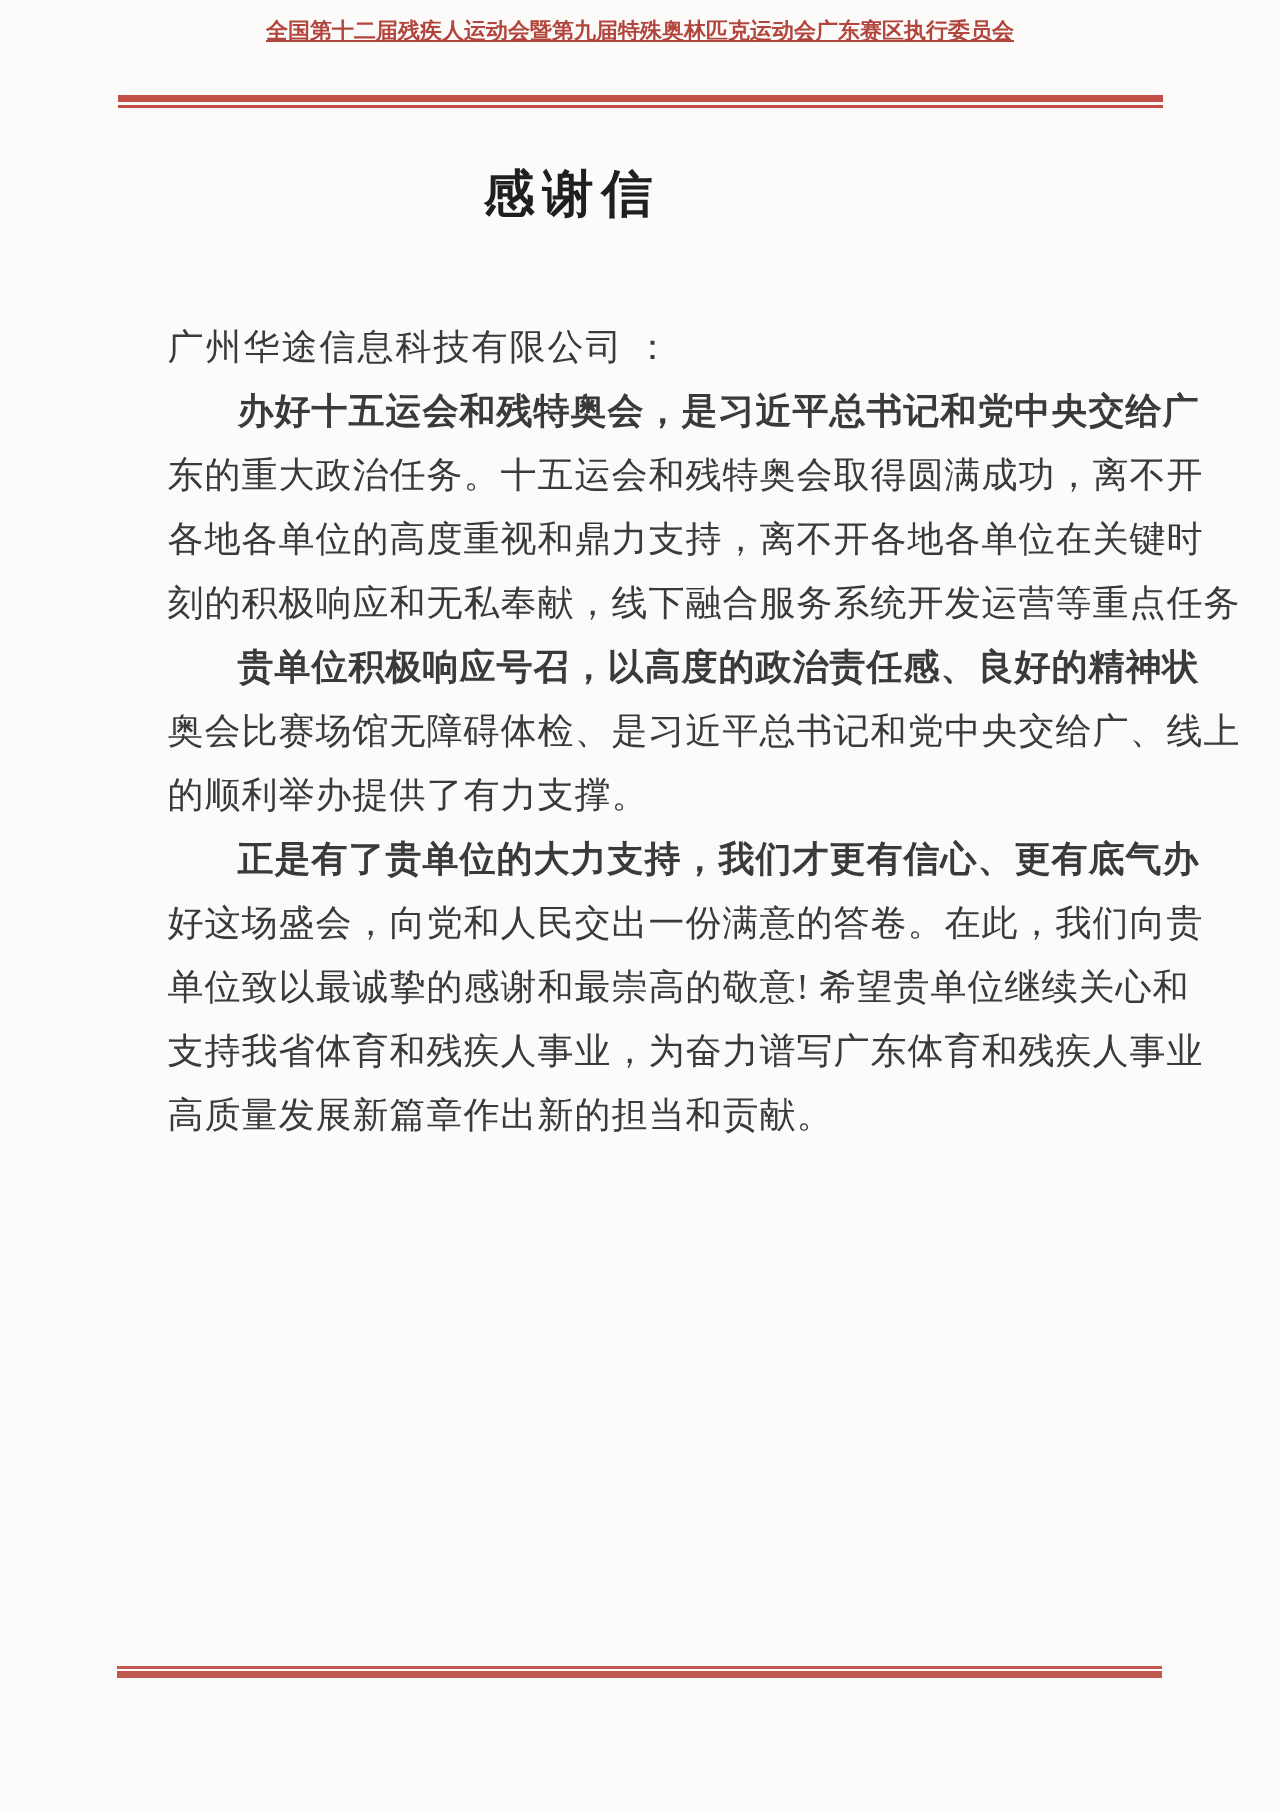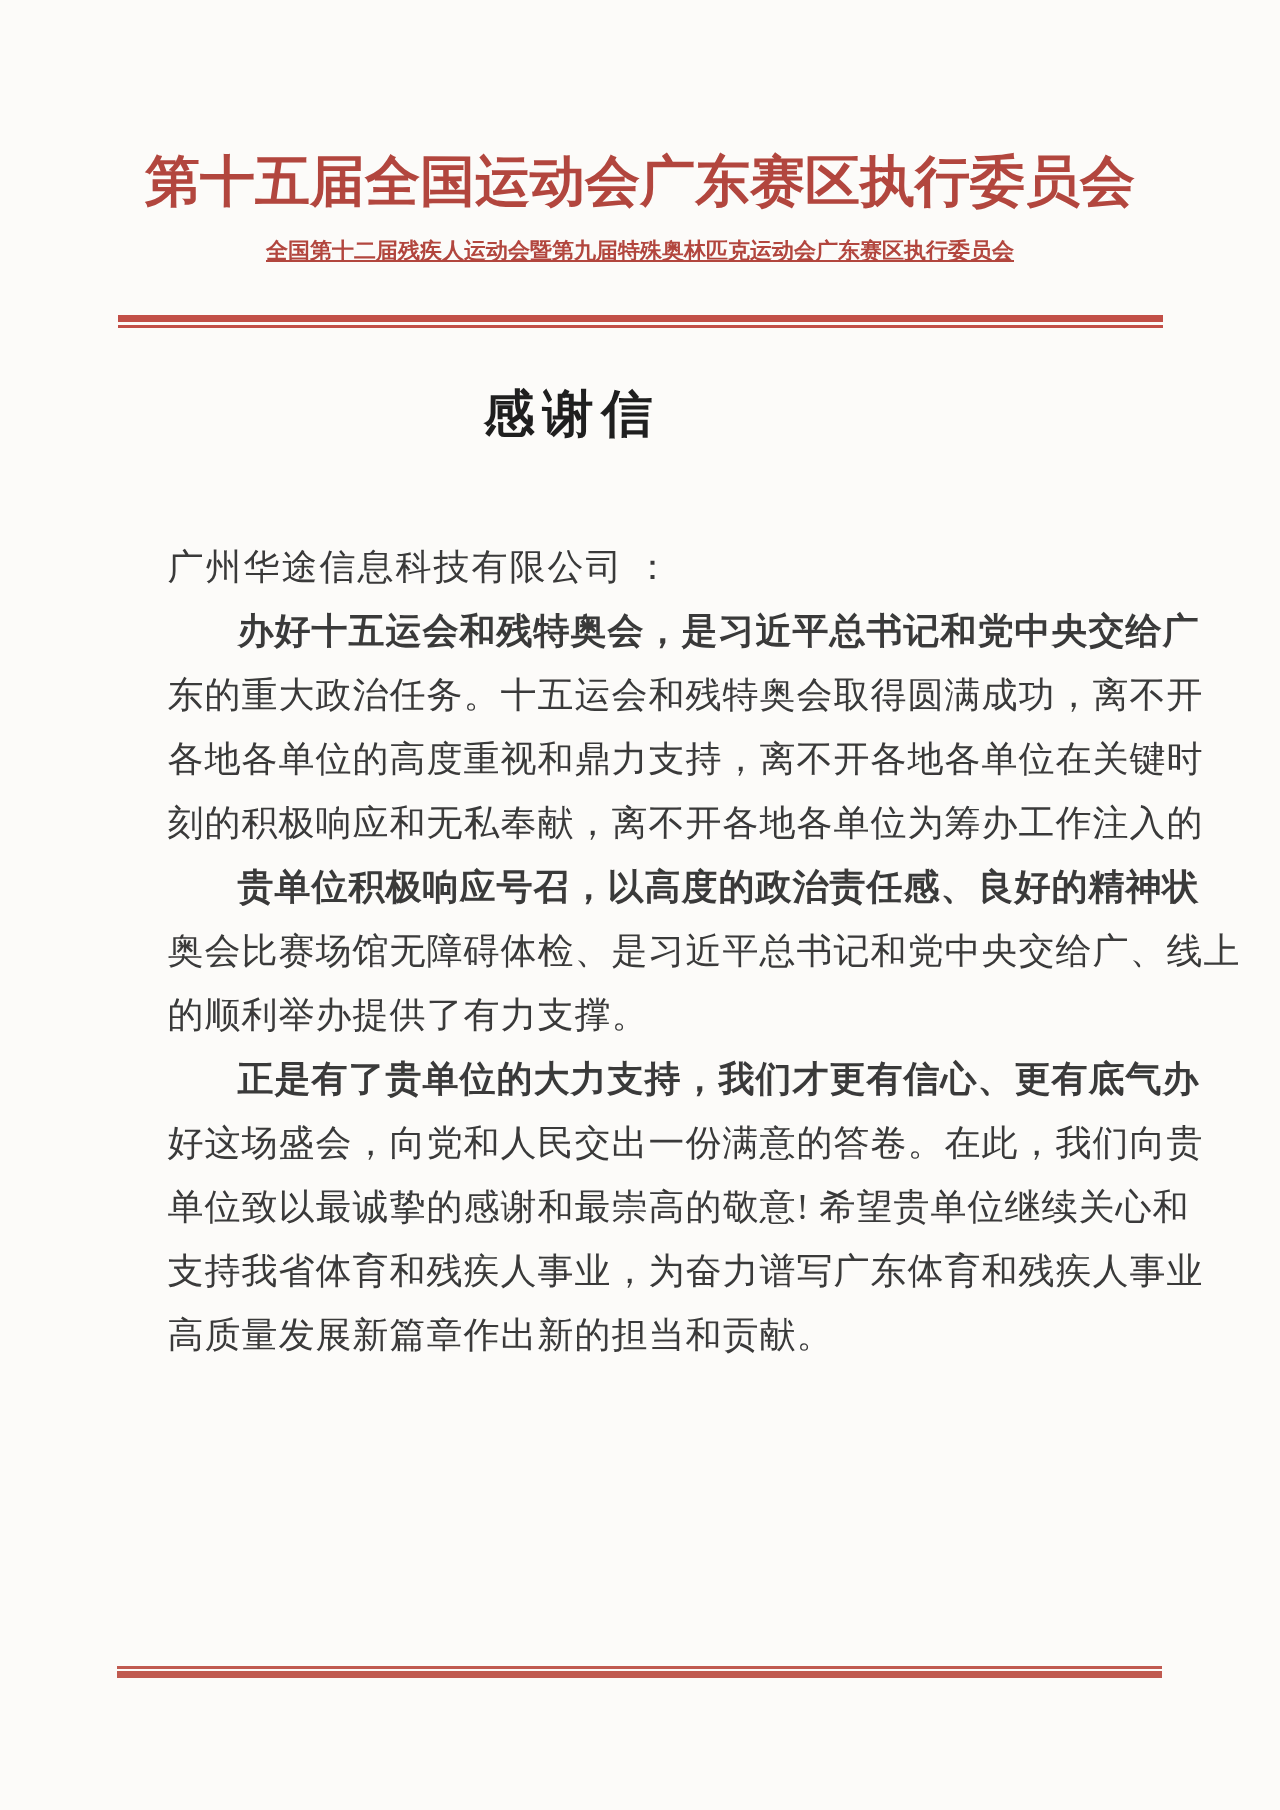--- a/index.html
+++ b/index.html
@@ -100,37 +100,36 @@
     background: var(--rule2, #c05a50);
   }
 </style>
 </head>
 <body>
 
 <div class="page">
   <div class="content">
 
     <div>
-      <div class="h1">第十五届全国运动会广东赛区执行委员会</div>
       <div class="h2">全国第十二届残疾人运动会暨第九届特殊奥林匹克运动会广东赛区执行委员会</div>
       <div class="rule">
         <div class="rule-thick"></div>
         <div class="rule-thin"></div>
       </div>
     </div>
 
     <div class="title">感谢信</div>
 
     <div class="body-block">
       <div class="salutation">广州华途信息科技有限公司 ：</div>
       <div id="paragraphs">
           <div class="line first">办好十五运会和残特奥会，是习近平总书记和党中央交给广</div>
           <div class="line">东的重大政治任务。十五运会和残特奥会取得圆满成功，离不开</div>
           <div class="line">各地各单位的高度重视和鼎力支持，离不开各地各单位在关键时</div>
-          <div class="line">刻的积极响应和无私奉献，离不开各地各单位为筹办工作注入的</div>
+          <div class="line">刻的积极响应和无私奉献，线下融合服务系统开发运营等重点任务</div>
           <div class="line first">贵单位积极响应号召，以高度的政治责任感、良好的精神状</div>
           <div class="line">奥会比赛场馆无障碍体检、是习近平总书记和党中央交给广、线上</div>
           <div class="line">的顺利举办提供了有力支撑。</div>
           <div class="line first">正是有了贵单位的大力支持，我们才更有信心、更有底气办</div>
           <div class="line">好这场盛会，向党和人民交出一份满意的答卷。在此，我们向贵</div>
           <div class="line">单位致以最诚挚的感谢和最崇高的敬意! 希望贵单位继续关心和</div>
           <div class="line">支持我省体育和残疾人事业，为奋力谱写广东体育和残疾人事业</div>
           <div class="line">高质量发展新篇章作出新的担当和贡献。</div>
         </div>
     </div>

